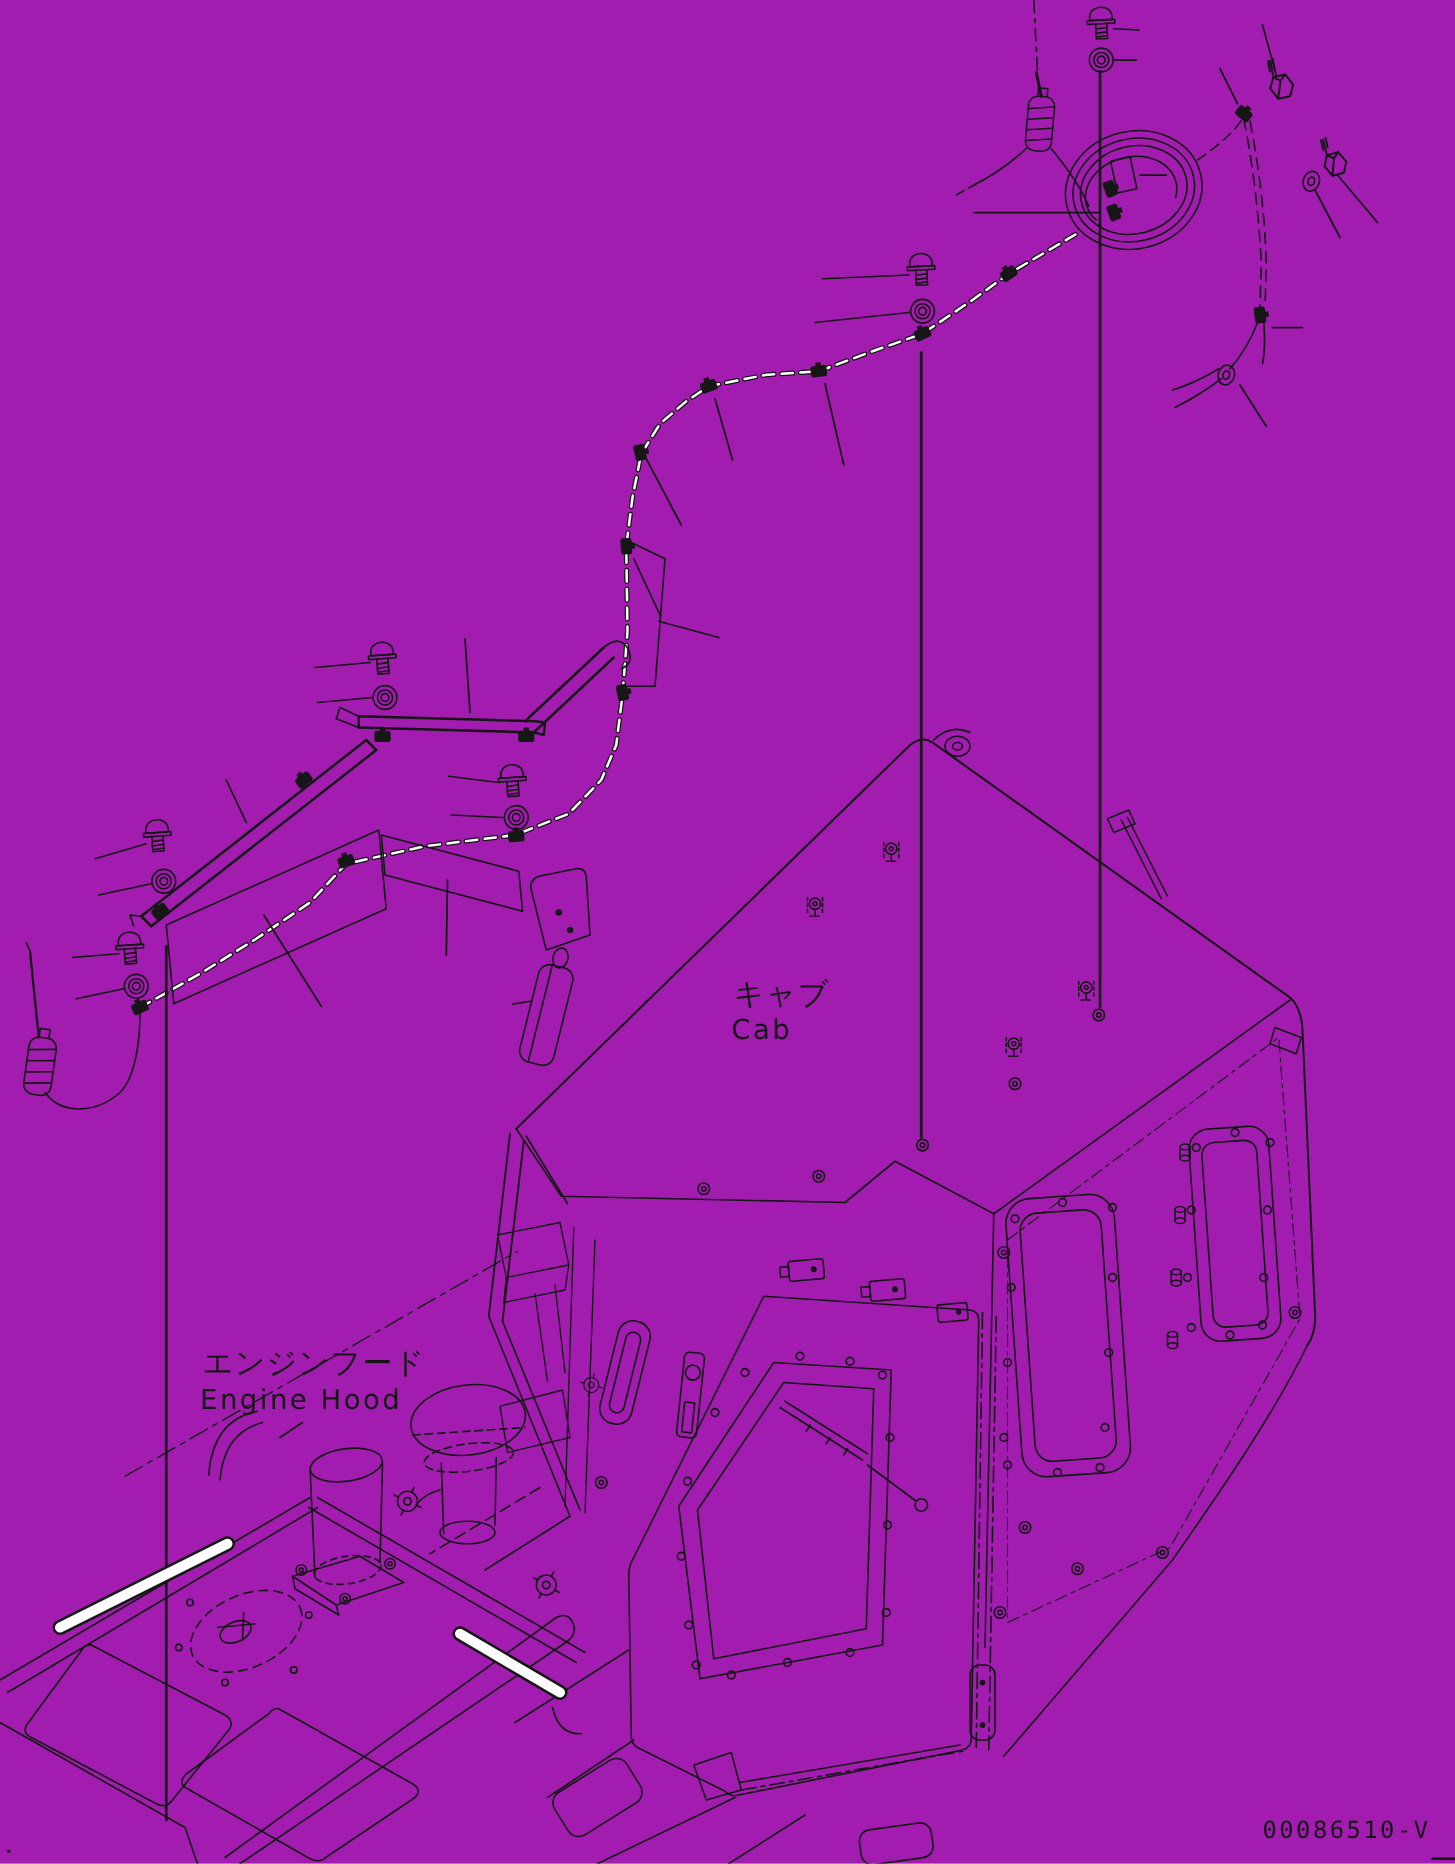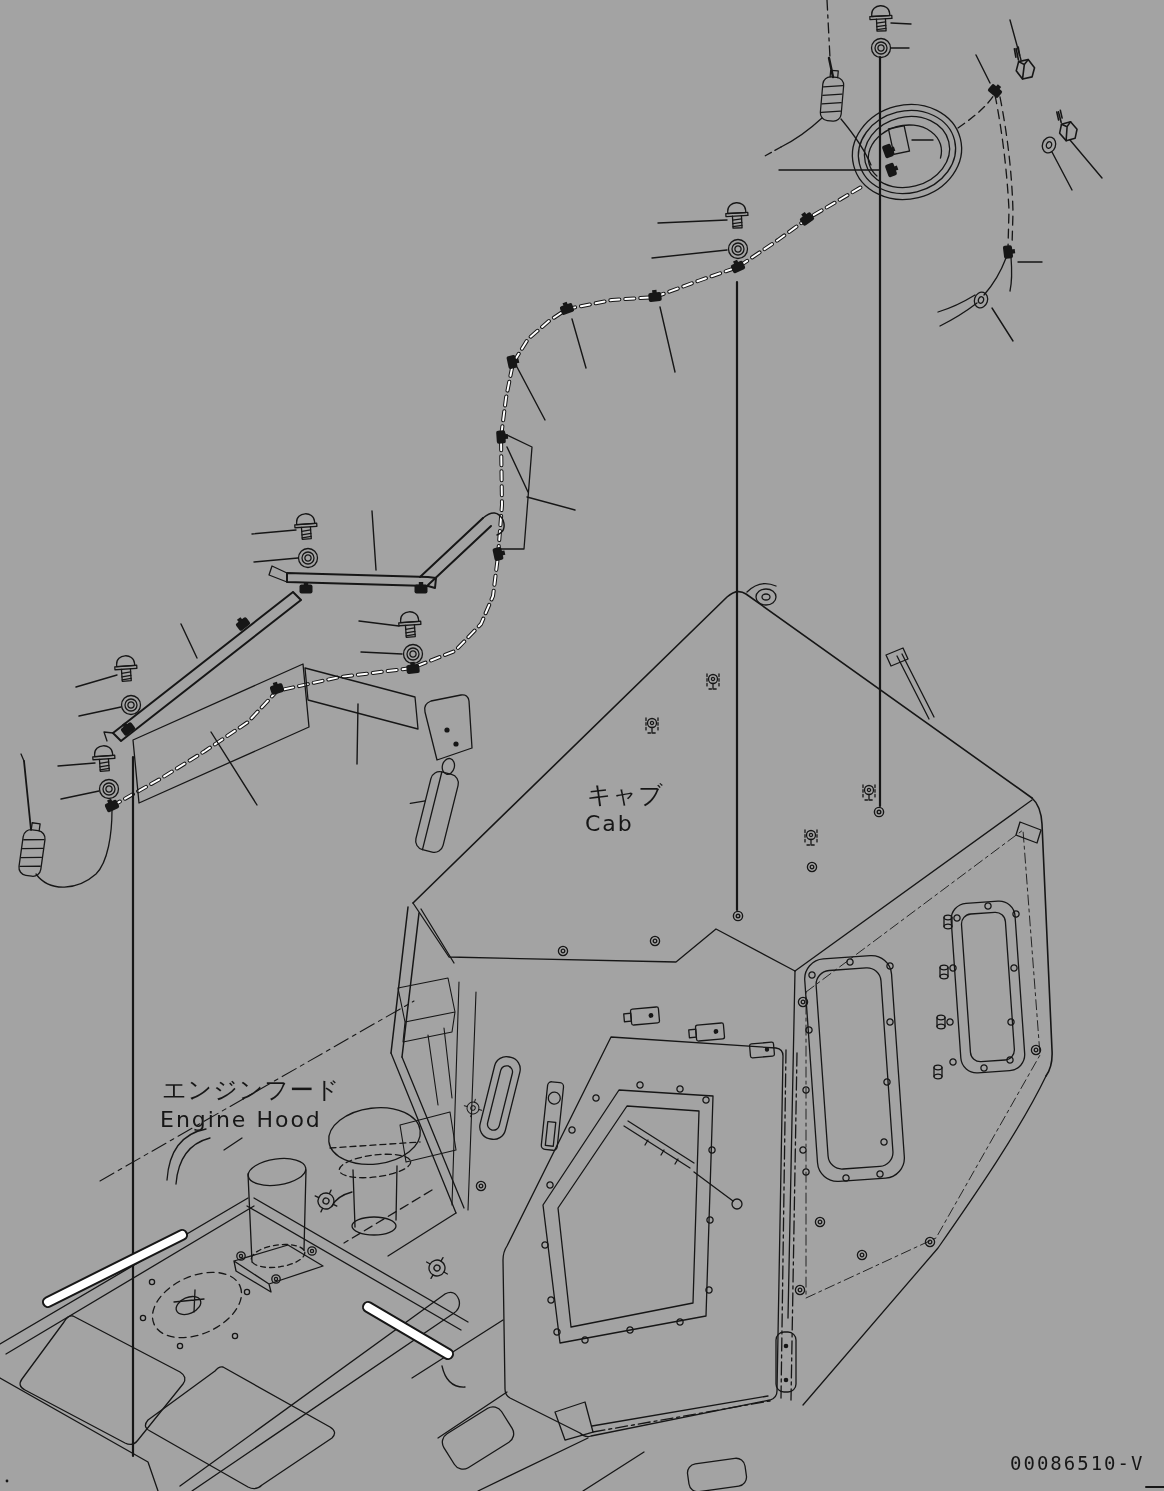--- a/index.html
+++ b/index.html
@@ -1,17 +1,17 @@
 <!DOCTYPE html>
 <html><head>
 <meta charset="utf-8">
 <style>
   html,body{margin:0;padding:0;background:#e8e8e8;}
   .stage{
-    position:relative;width:1164px;height:1491px;background:#a3a3a3;
+    position:relative;width:1164px;height:1491px;background:#a21caf;
     overflow:hidden;font-family:"DejaVu Sans","Liberation Sans",sans-serif;
   }
   .stage svg{position:absolute;left:0;top:0;}
   text{fill:#161616;}
   .jp{font-size:24px;letter-spacing:1px;}
   .en{font-size:22px;letter-spacing:2px;}
   .partno{font-family:"DejaVu Sans Mono","Liberation Mono",monospace;font-size:19px;letter-spacing:2px;}
 </style>
 </head>
 <body>

